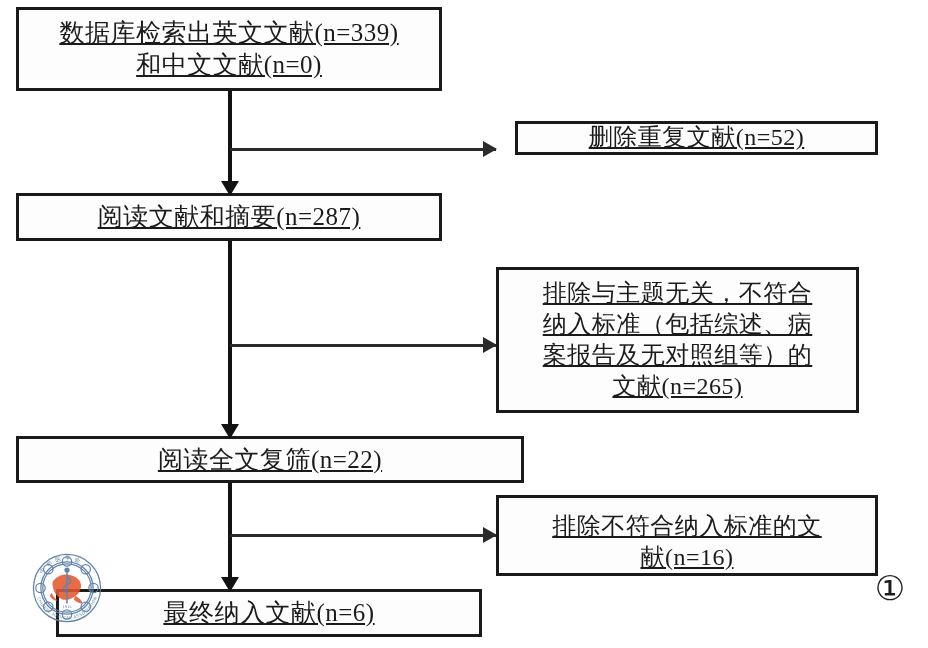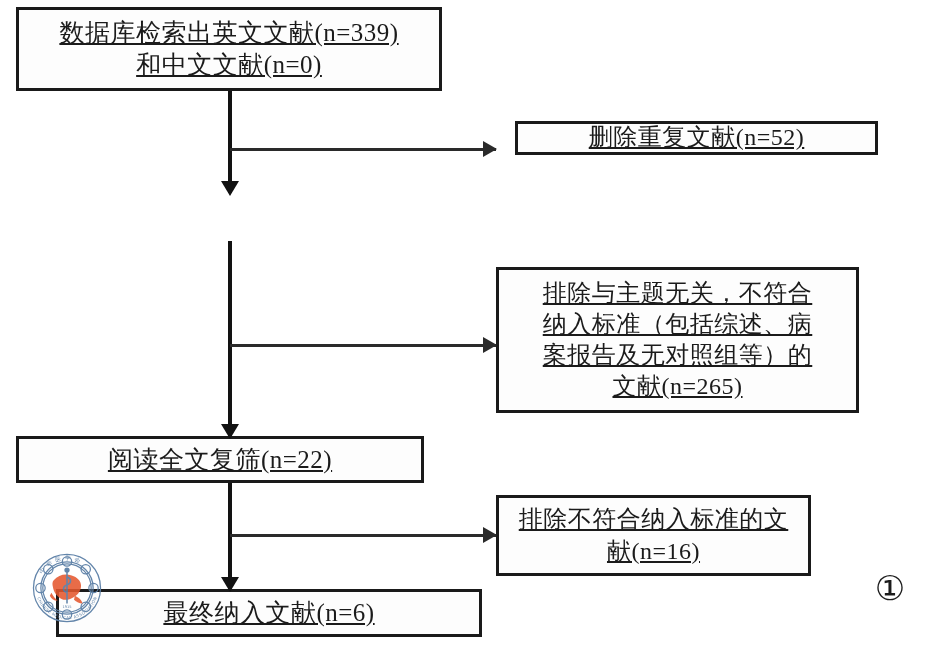--- a/index.html
+++ b/index.html
@@ -35,27 +35,27 @@
     color:#1b1b1b;
     white-space:pre-line;
     font-family:"Liberation Serif","DejaVu Serif",serif;
     text-decoration:underline;
   }
   .node.right .txt{font-size:24px;line-height:1.3;}
 
   
   .n-search { left:16px; top:7px;   width:426px; height:84px; }
   .n-screen { left:16px; top:193px; width:426px; height:48px; }
-  .n-full   { left:16px; top:436px; width:408px; height:47px; }
+  .n-full   { left:16px; top:436px; width:508px; height:47px; }
   .n-final  { left:16px; top:589px; width:426px; height:48px;margin-left:40px; }
 
   
   .n-dup    { left:496px; top:121px; width:363px; height:34px;margin-left:19px; }
   .n-excl1  { left:496px; top:267px; width:363px; height:146px; }
-  .n-excl2  { left:496px; top:495px; width:315px; height:81px; }
+  .n-excl2  { left:496px; top:495px; width:382px; height:81px;align-items:flex-end; }
 
   
   .line{position:absolute;background:#121212;z-index:2;}
   .vline{width:4px;}
   .hline{height:3px;background:#2a2a2a;}
 
   
   .v1{left:228px; top:91px;  height:102px;}
   .v2{left:228px; top:241px; height:195px;}
   .v3{left:228px; top:483px; height:106px;}
@@ -130,20 +130,23 @@
   <div class="line vline v3"></div>
   <div class="line hline h3"></div>
   <div class="arrow-down ad3"></div>
   <div class="arrow-right ar3"></div>
 
   <div class="node n-search">
     <span class="txt">数据库检索出英文文献(n=339)
 和中文文献(n=0)</span>
   </div>
 
+  <div class="node n-screen">
+    <span class="txt">阅读文献和摘要(n=287)</span>
+  </div>
 
   <div class="node n-full">
     <span class="txt">阅读全文复筛(n=22)</span>
   </div>
 
   <div class="node n-final">
     <span class="txt">最终纳入文献(n=6)</span>
   </div>
 
   <div class="node right n-dup">

